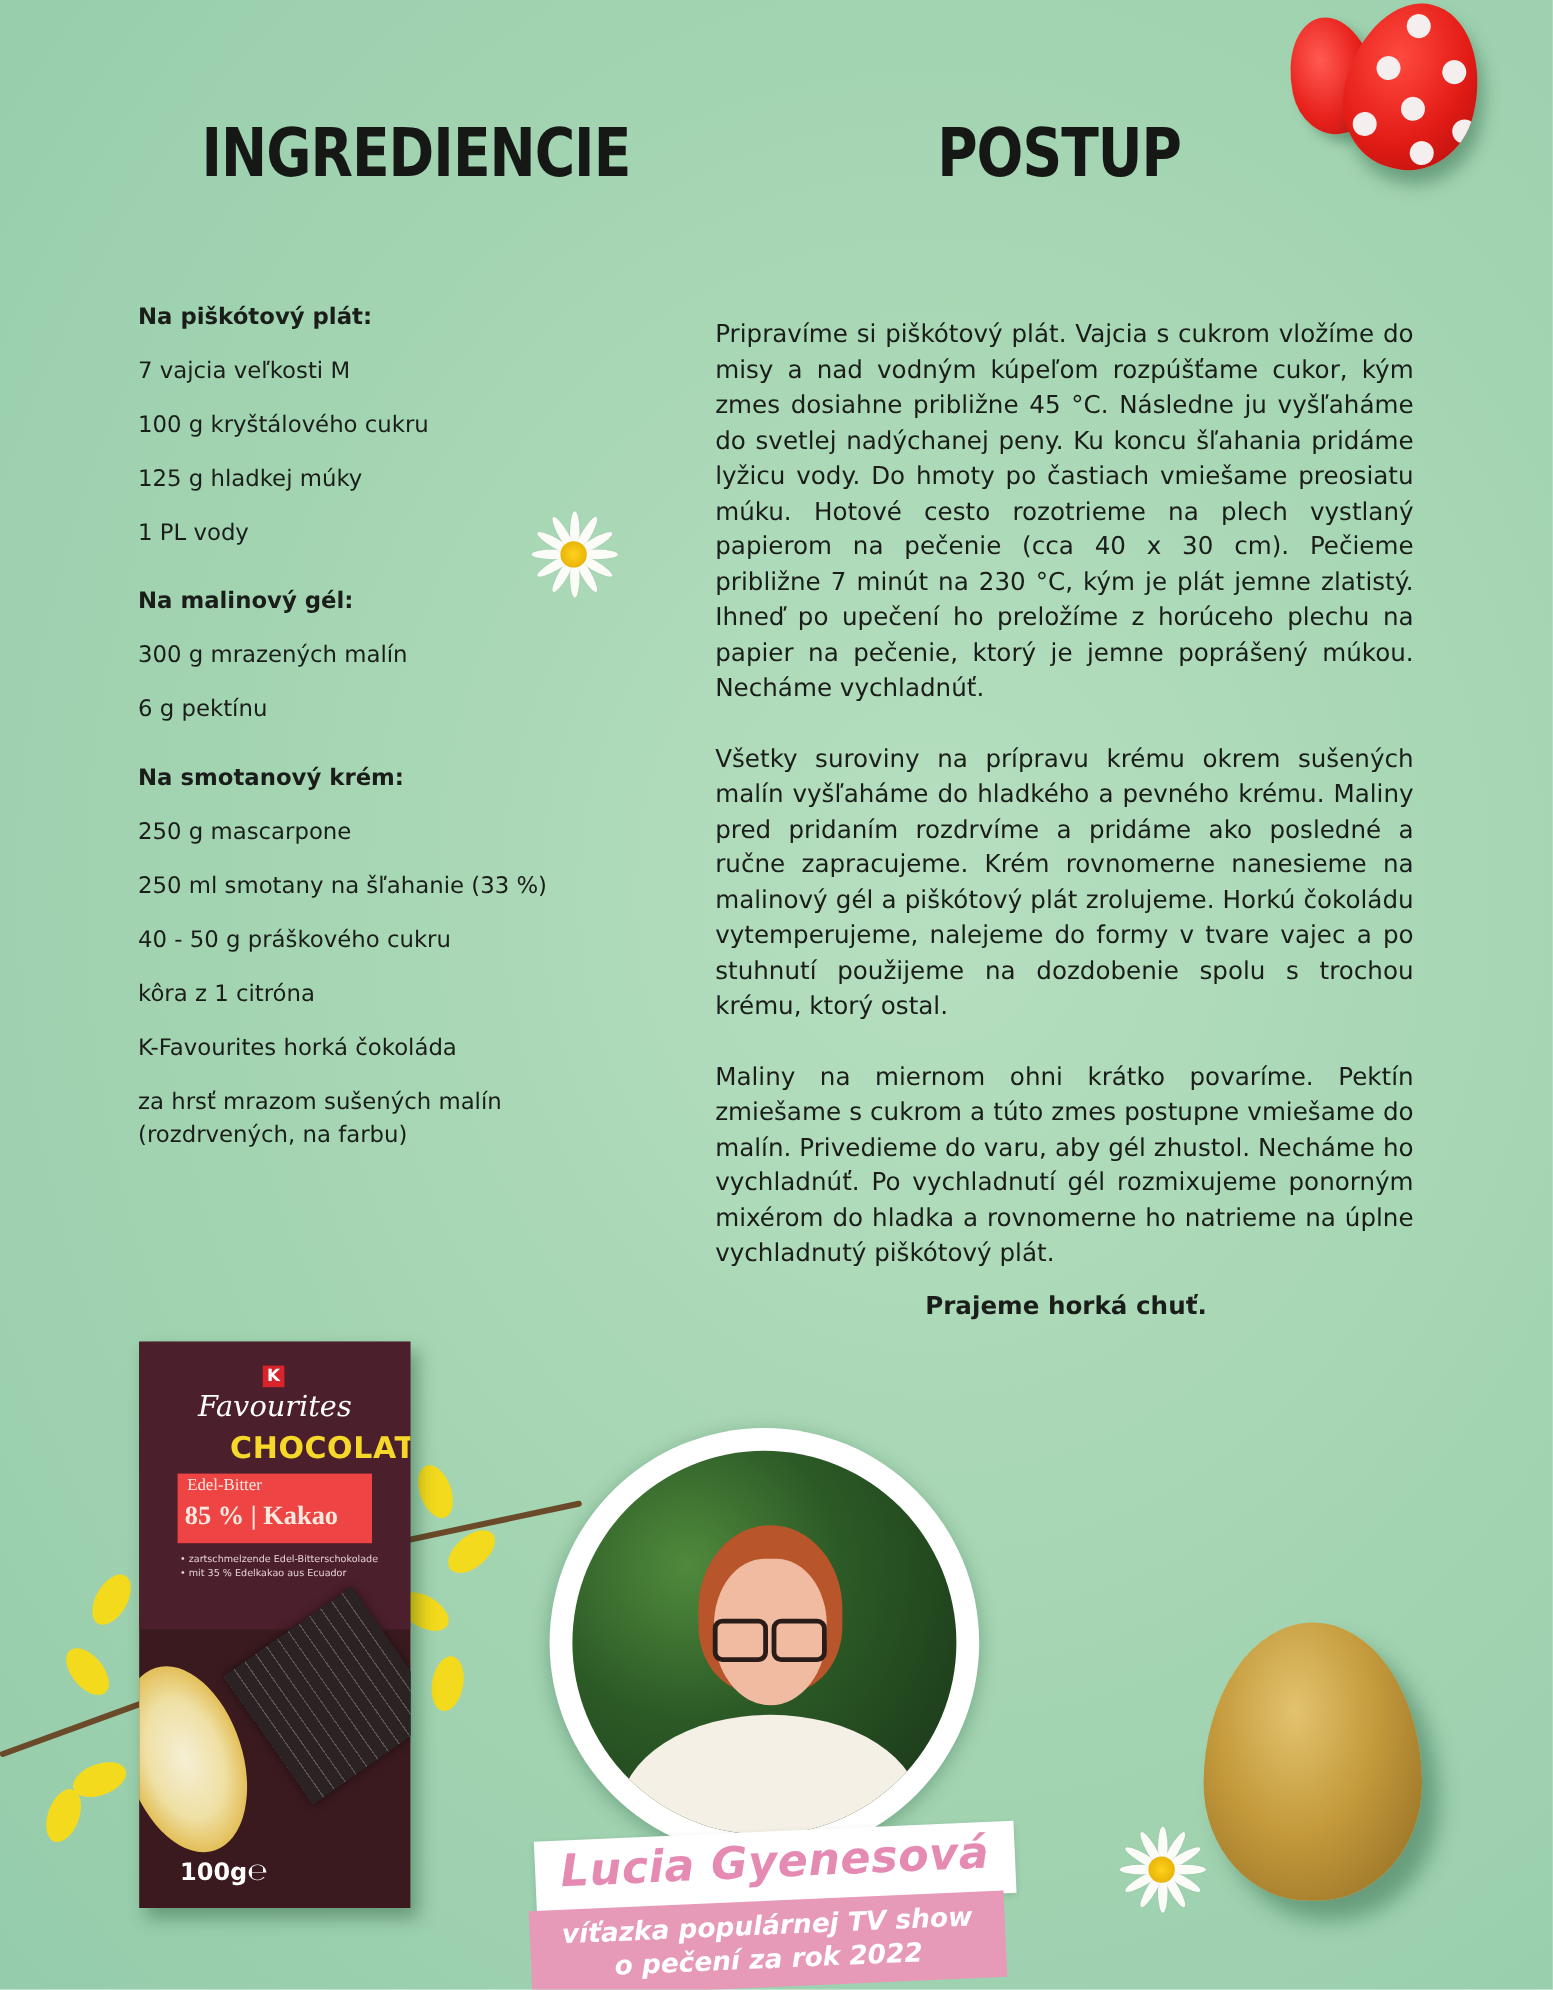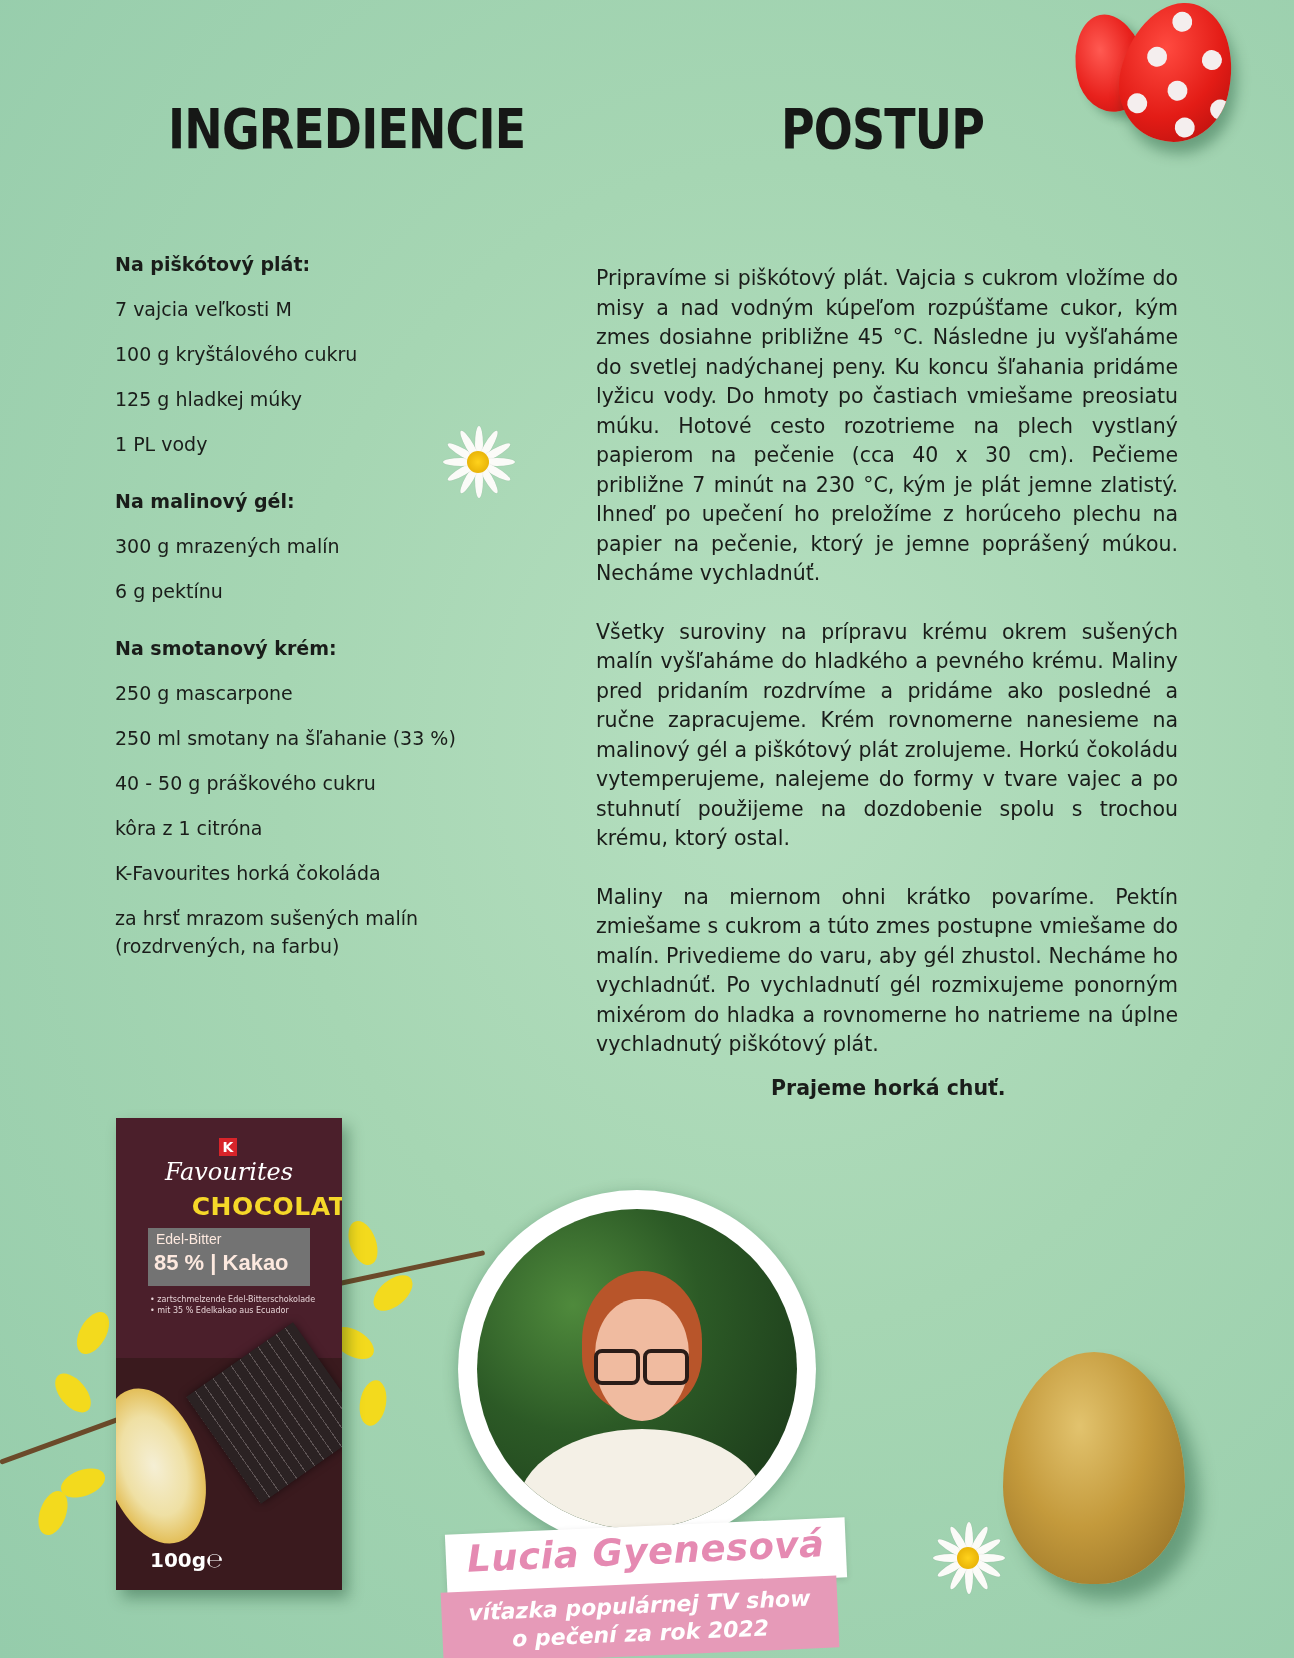--- a/index.html
+++ b/index.html
@@ -45,22 +45,22 @@
   
   .choc { left:116px; top:1118px; width:226px; height:472px; background:#3a1a1e;
     box-shadow: 6px 8px 14px rgba(0,50,20,.35); overflow:hidden; }
   .choc-top { position:absolute; left:0; top:0; width:226px; height:240px; background:#4b1f2b; }
   .k-logo { position:absolute; left:103px; top:20px; width:18px; height:18px; background:#d8242a; color:#fff;
     font-size:14px; font-weight:bold; line-height:18px; text-align:center; }
   .fav { position:absolute; left:0; width:226px; top:40px; text-align:center; color:#fff;
     font-family:"DejaVu Serif", serif; font-style:italic; font-size:24px; }
   .chocolat { position:absolute; left:0; width:226px; top:74px; text-align:center; color:#f5d829;
     font-weight:bold; font-size:25px; letter-spacing:0.5px;margin-left:40px; }
-  .kakao-box { position:absolute; left:32px; top:110px; width:162px; height:58px; background:#737373; color:#fde9df;
-    font-family:Liberation Sans, sans-serif; }
+  .kakao-box { position:absolute; left:32px; top:110px; width:162px; height:58px; background:#ef4444; color:#fde9df;
+    font-family:Liberation Serif, serif; }
   .kakao-box .l1 { position:absolute; left:8px; top:3px; font-size:14px; }
   .kakao-box .l2 { position:absolute; left:6px; top:22px; font-size:22px; font-weight:bold; }
   .bullets { position:absolute; left:34px; top:176px; font-size:8px; color:#e6d3d6; line-height:11px; }
   .cacao-pod { position:absolute; left:-10px; top:268px; width:96px; height:160px; border-radius:50%;
     background: radial-gradient(ellipse at 50% 50%, #f5efd5 0%, #efe0a4 45%, #e1b94c 75%, #b78a28 100%); transform:rotate(-18deg); }
   .choc-piece { position:absolute; left:96px; top:230px; width:130px; height:130px; background:#2b2223;
     transform:rotate(-35deg); box-shadow: 0 0 8px rgba(0,0,0,.5);
     background-image: repeating-linear-gradient(90deg, #2b2223 0 10px, #5d5354 10px 11px); }
   .weight { position:absolute; left:34px; top:430px; color:#fff; font-weight:bold; font-size:20px; }
 

